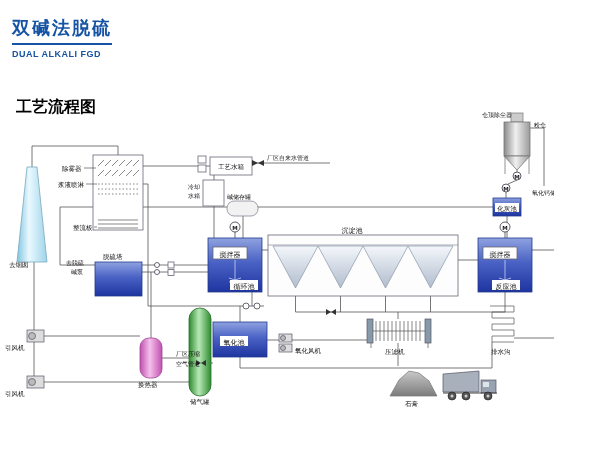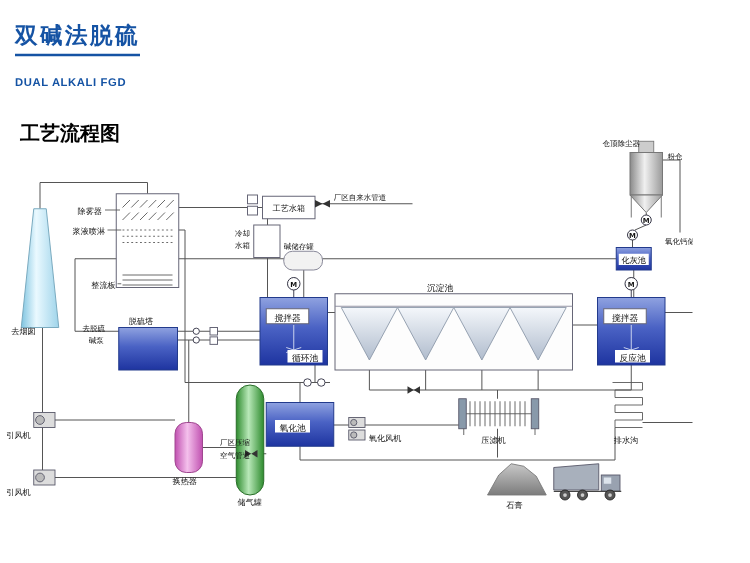--- a/index.html
+++ b/index.html
@@ -1,21 +1,21 @@
 <!DOCTYPE html>
 <html><head>
 <meta charset="utf-8">
 <style>
   html,body{margin:0;padding:0;background:#fff}
   .page{position:relative;width:554px;height:450px;background:#fff;overflow:hidden;
         font-family:"Liberation Sans","DejaVu Sans",sans-serif}
   .hdr{position:absolute;left:12px;top:16px}
   .title{display:inline-block;font-size:18px;font-weight:bold;color:#1553a4;
          letter-spacing:2px;padding-bottom:3px;border-bottom:2px solid #1553a4}
-  .subtitle{font-size:9px;font-weight:bold;color:#1553a4;margin-top:16px;letter-spacing:.5px}
+  .subtitle{font-size:9px;font-weight:bold;color:#1553a4;margin-top:4px;letter-spacing:.5px}
   .section{position:absolute;left:16px;top:97px;font-size:16px;font-weight:bold;color:#000}
   svg{position:absolute;left:0;top:100px}
   svg text{font-family:"DejaVu Sans","Liberation Sans",sans-serif;font-size:7px;fill:#111}
   .t6{font-size:6px}.t65{font-size:6.5px}
   .tm{text-anchor:middle}
   .motor{font-size:5.5px;font-weight:bold;text-anchor:middle}
   .pipe{fill:none;stroke:#555;stroke-width:.8}
   .thin{fill:none;stroke:#555;stroke-width:.7}
   .box{fill:#fff;stroke:#667;stroke-width:.8}
   .lblbg{fill:#fff;stroke:none}

